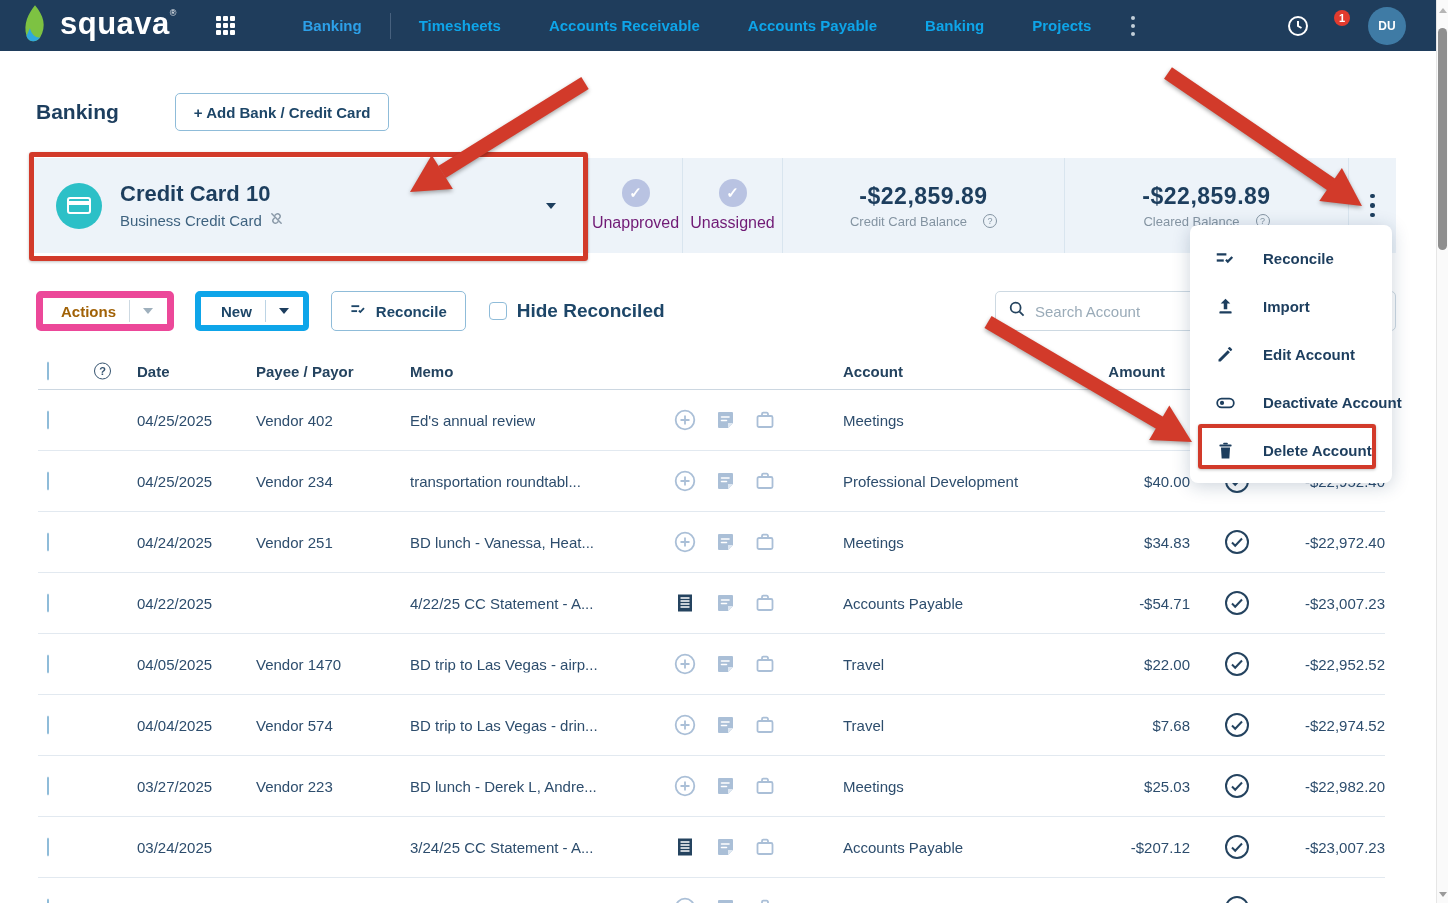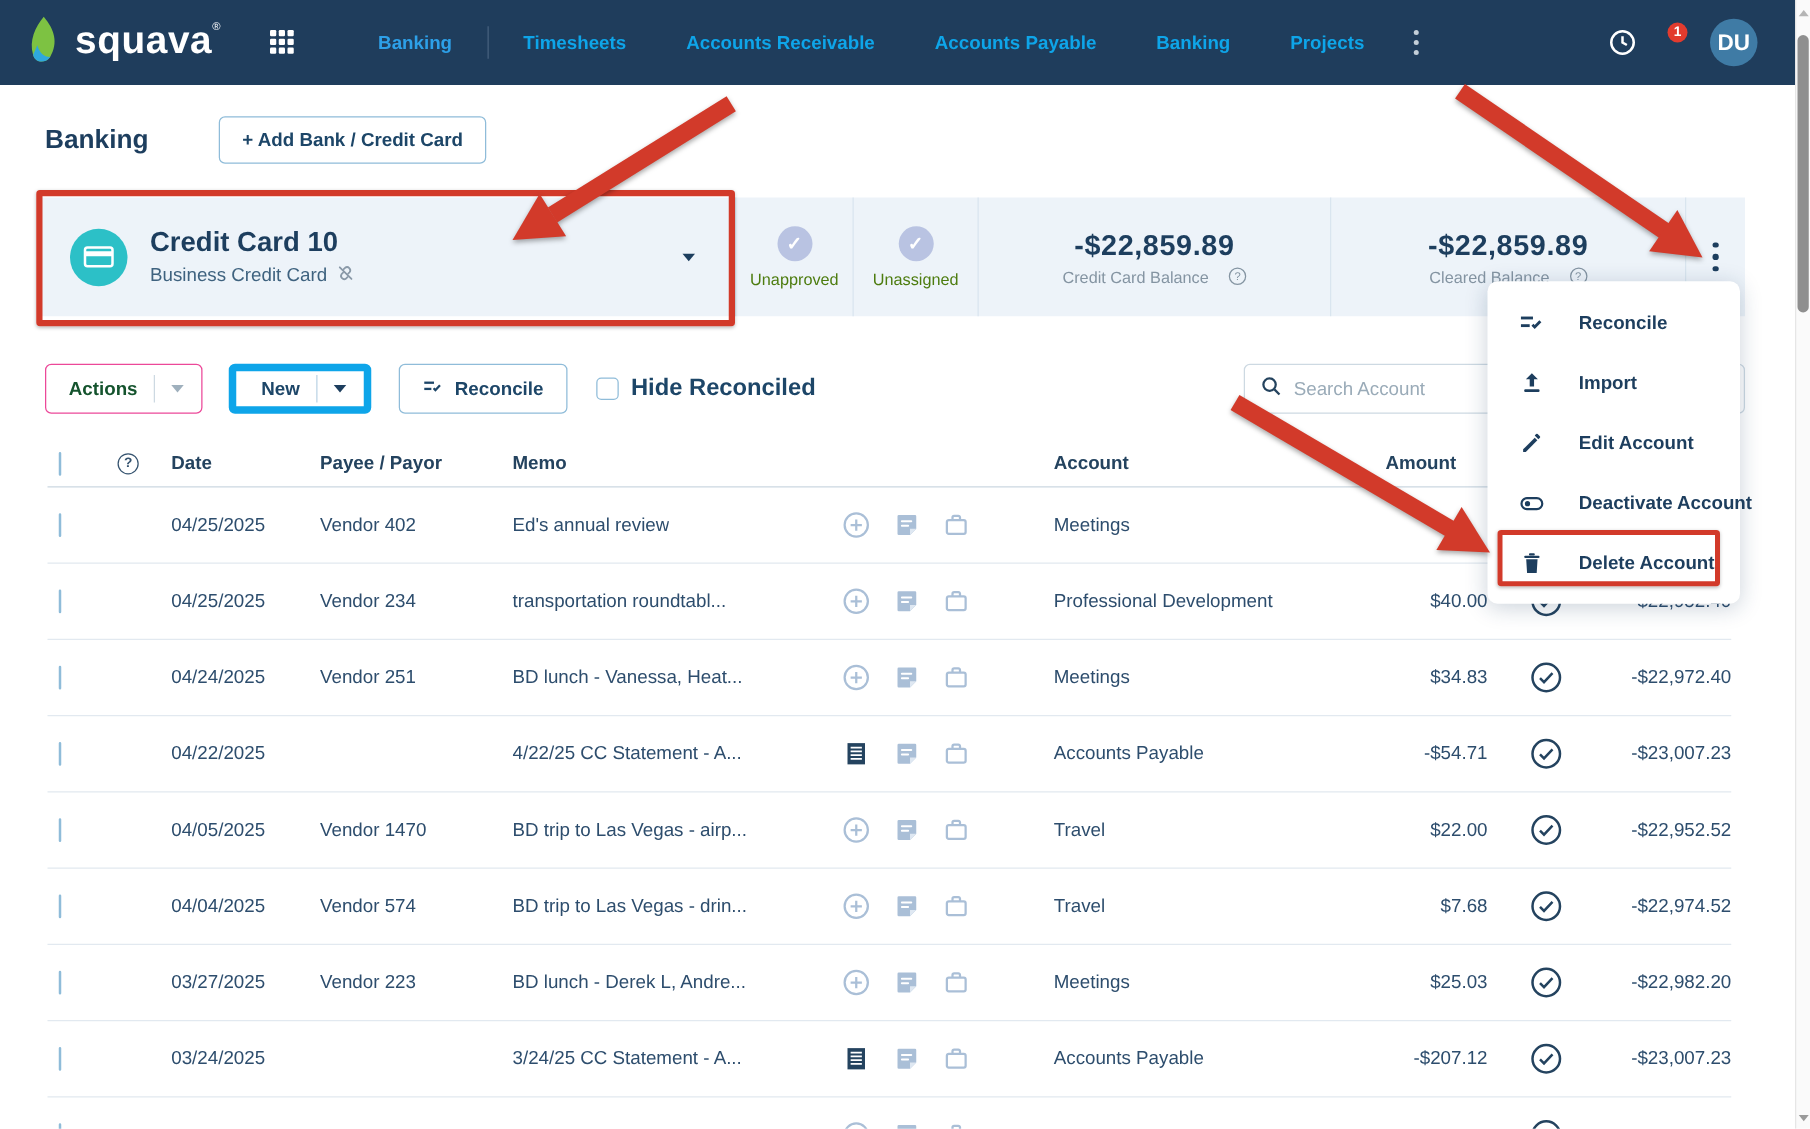--- a/index.html
+++ b/index.html
@@ -1,37 +1,37 @@
 <!DOCTYPE html>
 <html><head>
 <meta charset="utf-8">
 <style>
   * { margin:0; padding:0; box-sizing:border-box; }
   html,body { width:1448px; height:903px; }
   body { position:relative; overflow:hidden; background:#fff; font-family:"Liberation Sans",sans-serif; color:#2d4d6d; }
 
   
-  .topnav { position:absolute; top:0; left:0; width:1448px; height:68px; background:#1f3d5c; display:flex; align-items:center; z-index:10; }
+  .topnav { position:absolute; top:0; left:0; width:1448px; height:51px; background:#1f3d5c; display:flex; align-items:center; z-index:10; }
   .brand { display:flex; align-items:flex-start; margin-left:18px; cursor:pointer; }
   .brand-text { color:#fff; font-size:31px; font-weight:bold; letter-spacing:.5px; line-height:44px; }
   .brand-mark { color:#fff; font-size:9px; margin-top:6px; }
   .grid-icon { margin-left:40px; width:20px; height:20px; display:grid; grid-template-columns:repeat(3,5px); grid-template-rows:repeat(3,5px); gap:2px; cursor:pointer; }
   .grid-icon i { background:#fff; border-radius:1px; }
   .nav-items { display:flex; align-items:center; margin-left:42px; }
   .nav-item { color:#0ea5e9; font-size:15px; font-weight:bold; padding:0 24px; cursor:pointer; white-space:nowrap; }
   .nav-item.active { color:#2da0e8; }
   .nav-divider { width:1px; height:26px; background:#47617e; margin:0 4px; }
   .kebab { display:flex; flex-direction:column; align-items:center; cursor:pointer; color:#c3cfd9; }
   .kebab i { width:4px; height:4px; border-radius:50%; background:currentColor; margin:2px 0; }
   .nav-kebab { margin-left:16px; }
   .nav-right { margin-left:auto; display:flex; align-items:center; margin-right:42px; }
   .nav-ico { width:24px; height:24px; cursor:pointer; }
   .bell-wrap { position:relative; margin-left:32px; cursor:pointer; }
   .badge { position:absolute; top:-7px; right:-8px; min-width:16px; height:16px; background:#e23b2e; color:#fff; border-radius:50%; font-size:11px; font-weight:bold; display:flex; align-items:center; justify-content:center; }
-  .avatar { margin-left:26px; width:38px; height:38px; border-radius:50%; background:#3f7ba5; color:#fff; font-size:18px; font-weight:bold; display:flex; align-items:center; justify-content:center; cursor:pointer; }
+  .avatar { margin-left:26px; width:38px; height:38px; border-radius:50%; background:#3f7ba5; color:#fff; font-size:12px; font-weight:bold; display:flex; align-items:center; justify-content:center; cursor:pointer; }
 
   
   .page-head { position:absolute; top:93px; left:36px; display:flex; align-items:center; }
   .page-title { font-size:21px; font-weight:bold; color:#1d3e5e; }
   .add-btn { margin-left:56px; height:38px; padding:0 18px; border:1px solid #8fbcd9; border-radius:5px; background:#fff; color:#1d4668; font-size:15px; font-weight:bold; display:flex; align-items:center; cursor:pointer; }
 
   
   .summary { position:absolute; top:158px; left:33px; width:1363px; height:95px; background:#edf3f9; display:flex; }
   .sum-sec { border-left:1px solid #d9e5ef; display:flex; flex-direction:column; align-items:center; justify-content:center; }
   .sum-sec:first-child { border-left:none; }
@@ -40,34 +40,34 @@
   .cc-glyph { width:24px; height:17px; border:2px solid #fff; border-radius:3px; position:relative; }
   .cc-glyph::after { content:''; position:absolute; top:2px; left:-1px; right:-1px; height:4px; background:#fff; }
   .sel-text { margin-left:18px; }
   .acct-name { font-size:22px; font-weight:bold; color:#1d3e5e; }
   .acct-type { font-size:15px; color:#3e627f; display:flex; align-items:center; gap:6px; margin-top:3px; }
   .caret { width:0; height:0; border-left:5px solid transparent; border-right:5px solid transparent; border-top:6px solid #1d3e5e; }
   .sel .caret { margin-left:auto; margin-right:32px; }
   .st-col { width:94px; }
   .st-col2 { width:100px; }
   .st-circle { width:28px; height:28px; border-radius:50%; background:#b9c3e2; color:#fff; font-size:15px; font-weight:bold; display:flex; align-items:center; justify-content:center; }
-  .st-label { margin-top:7px; font-size:13px; color:#4d7c0f; }
+  .st-label { margin-top:7px; font-size:16px; color:#701a75; }
   .bal-col { width:282px; }
   .bal-col2 { width:284px; }
   .bal-amt { font-size:23px; font-weight:bold; color:#1d3e5e; letter-spacing:.5px; }
   .bal-label { margin-top:4px; font-size:13px; color:#8494a2; display:flex; align-items:center; gap:16px; }
   .q-ico { width:14px; height:14px; border:1px solid #8494a2; border-radius:50%; font-size:9px; color:#8494a2; display:inline-flex; align-items:center; justify-content:center; }
   .kebab-col { width:48px; border-left:1px solid #d9e5ef; }
   .sum-kebab { color:#1d3e5e; cursor:pointer; }
   .sum-kebab i { width:4.5px; height:4.5px; margin:2.5px 0; }
 
   
   .toolbar { position:absolute; top:291px; left:36px; display:flex; align-items:center; }
   .tb-btn { height:40px; background:#fff; border-radius:5px; display:flex; align-items:center; font-size:15px; font-weight:bold; cursor:pointer; }
-  .btn-actions { border:1px solid #ec4899; color:#14532d; padding:0 14px 0 18px; }
+  .btn-actions { border:7px solid #ec4899; color:#a16207; padding:0 14px 0 18px; }
   .btn-split-sep { width:1px; height:22px; background:#cdd9e2; margin:0 13px; }
   .btn-actions .caret { border-top-color:#9fb0bd; }
   .btn-new { margin-left:21px; border:6px solid #0ea5e9; color:#1d4668; padding:0 14px 0 20px; }
   .btn-new .btn-split-sep { background:#bcd4e5; }
   .btn-rec { margin-left:22px; border:1px solid #8fbcd9; color:#1d4668; padding:0 18px; gap:9px; }
   .chk-wrap { margin-left:23px; display:flex; align-items:center; gap:10px; cursor:pointer; }
   .checkbox { width:18px; height:18px; border:1.5px solid #8fbcd9; border-radius:4px; background:#fff; }
   .chk-label { font-size:19px; font-weight:bold; color:#1d4668; }
   .search-box { position:absolute; top:291px; left:995px; width:401px; height:40px; border:1px solid #cdd9e2; border-radius:5px; background:#fff; display:flex; align-items:center; padding:0 12px; gap:9px; }
   .search-box input { border:none; outline:none; flex:1; font-size:15px; color:#2d4d6d; font-family:"Liberation Sans",sans-serif; }

